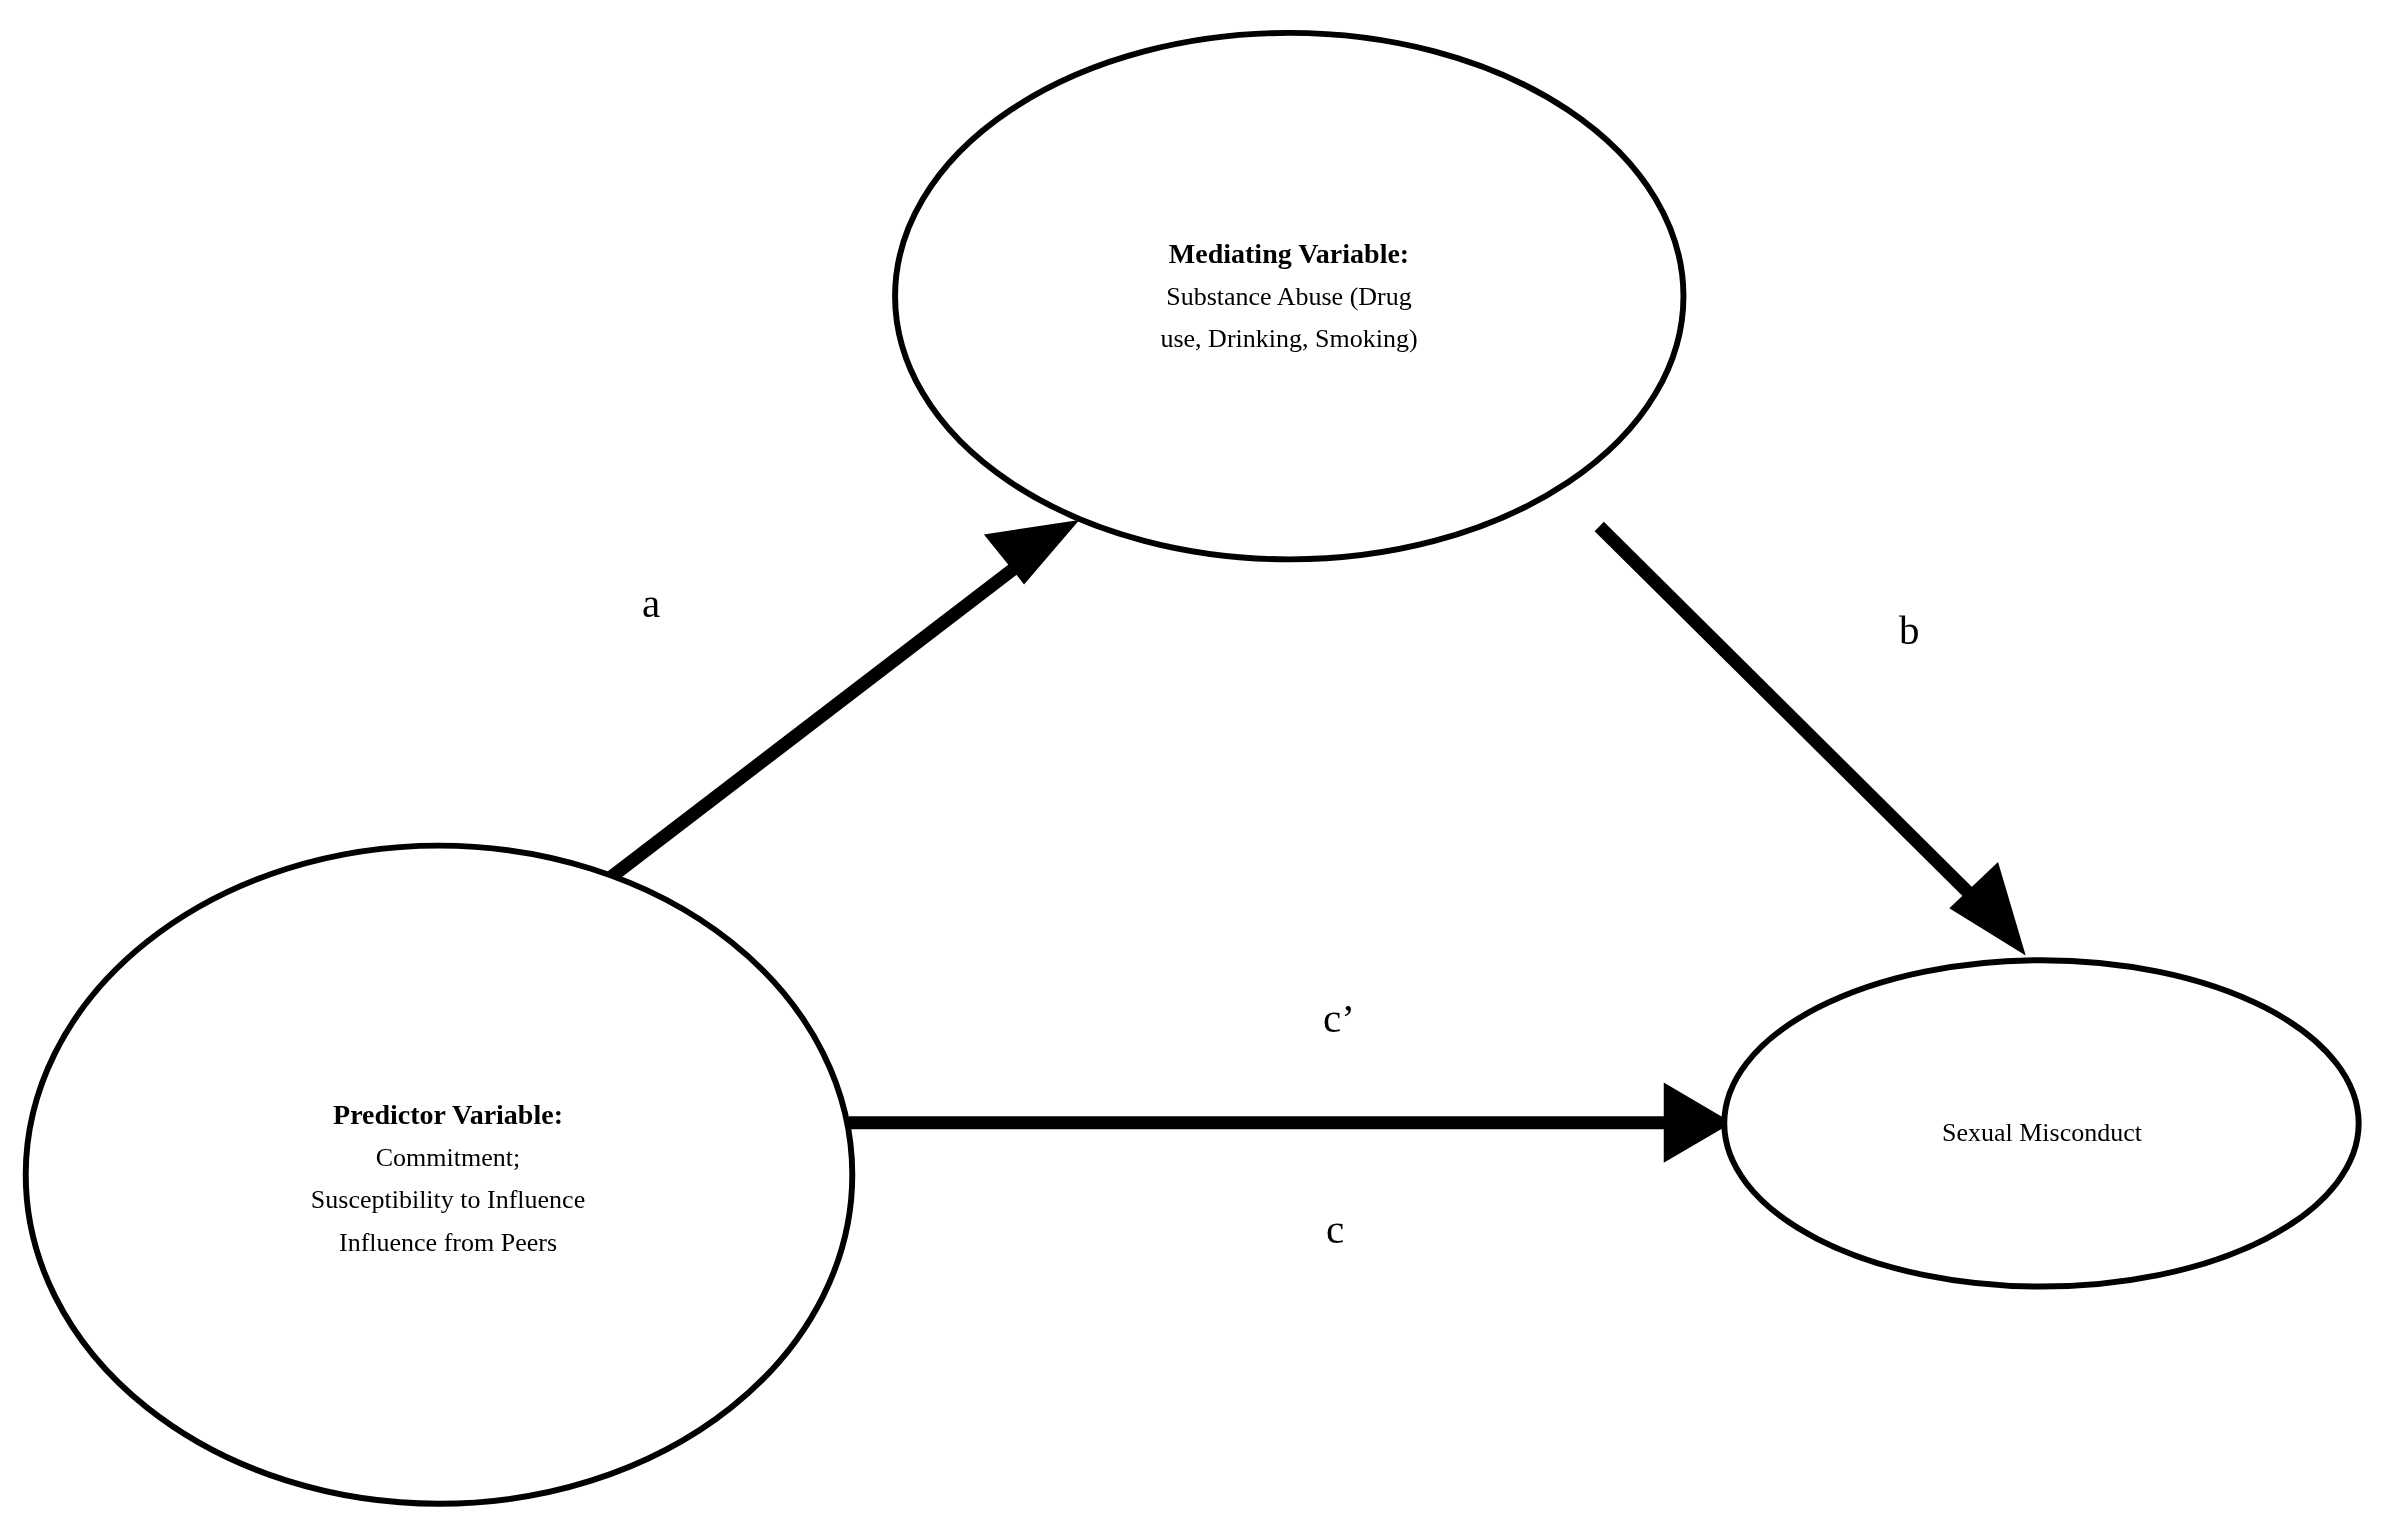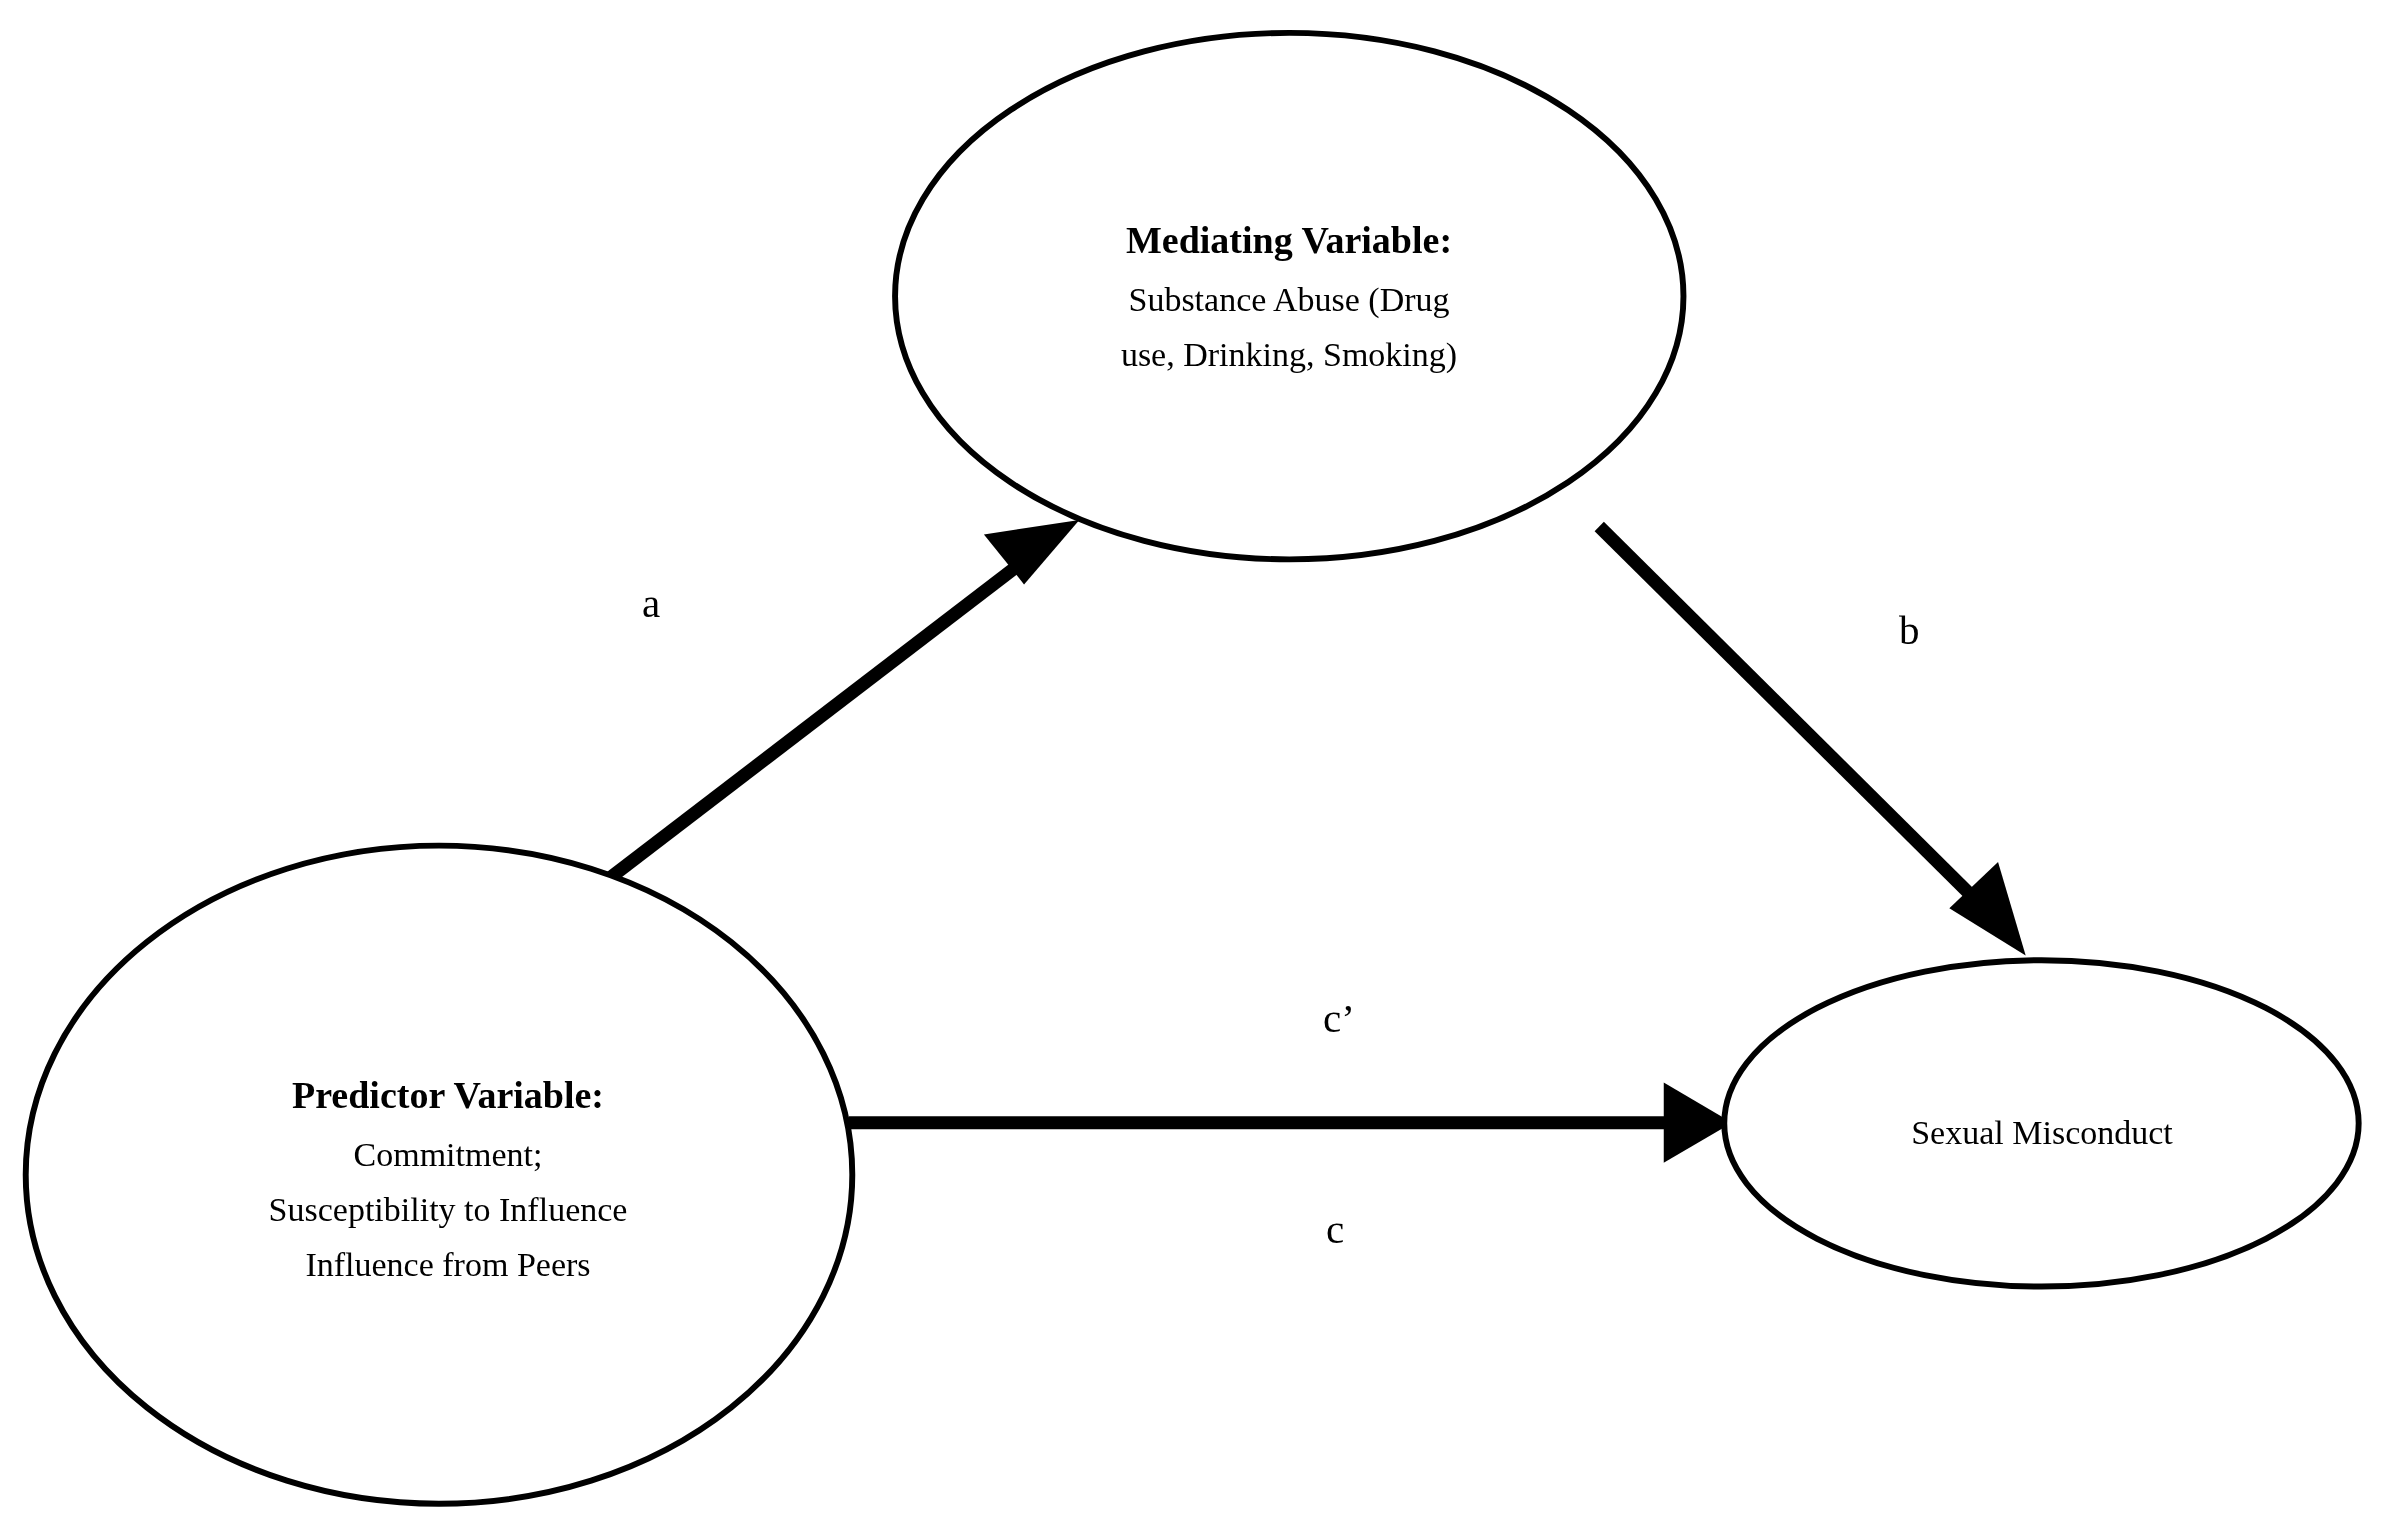--- a/index.html
+++ b/index.html
@@ -44,25 +44,25 @@
   }
   .node-label {
     position: absolute;
     text-align: center;
     color: #000000;
     line-height: 1.62;
     white-space: nowrap;
   }
   .node-label .title {
     font-weight: bold;
-    font-size: 38px;
+    font-size: 28px;
   }
   .node-label .body {
     font-weight: normal;
-    font-size: 34px;
+    font-size: 26px;
   }
   .path-label {
     position: absolute;
     color: #000000;
     font-size: 41px;
     font-weight: normal;
     white-space: nowrap;
   }
 </style>
 </head>

